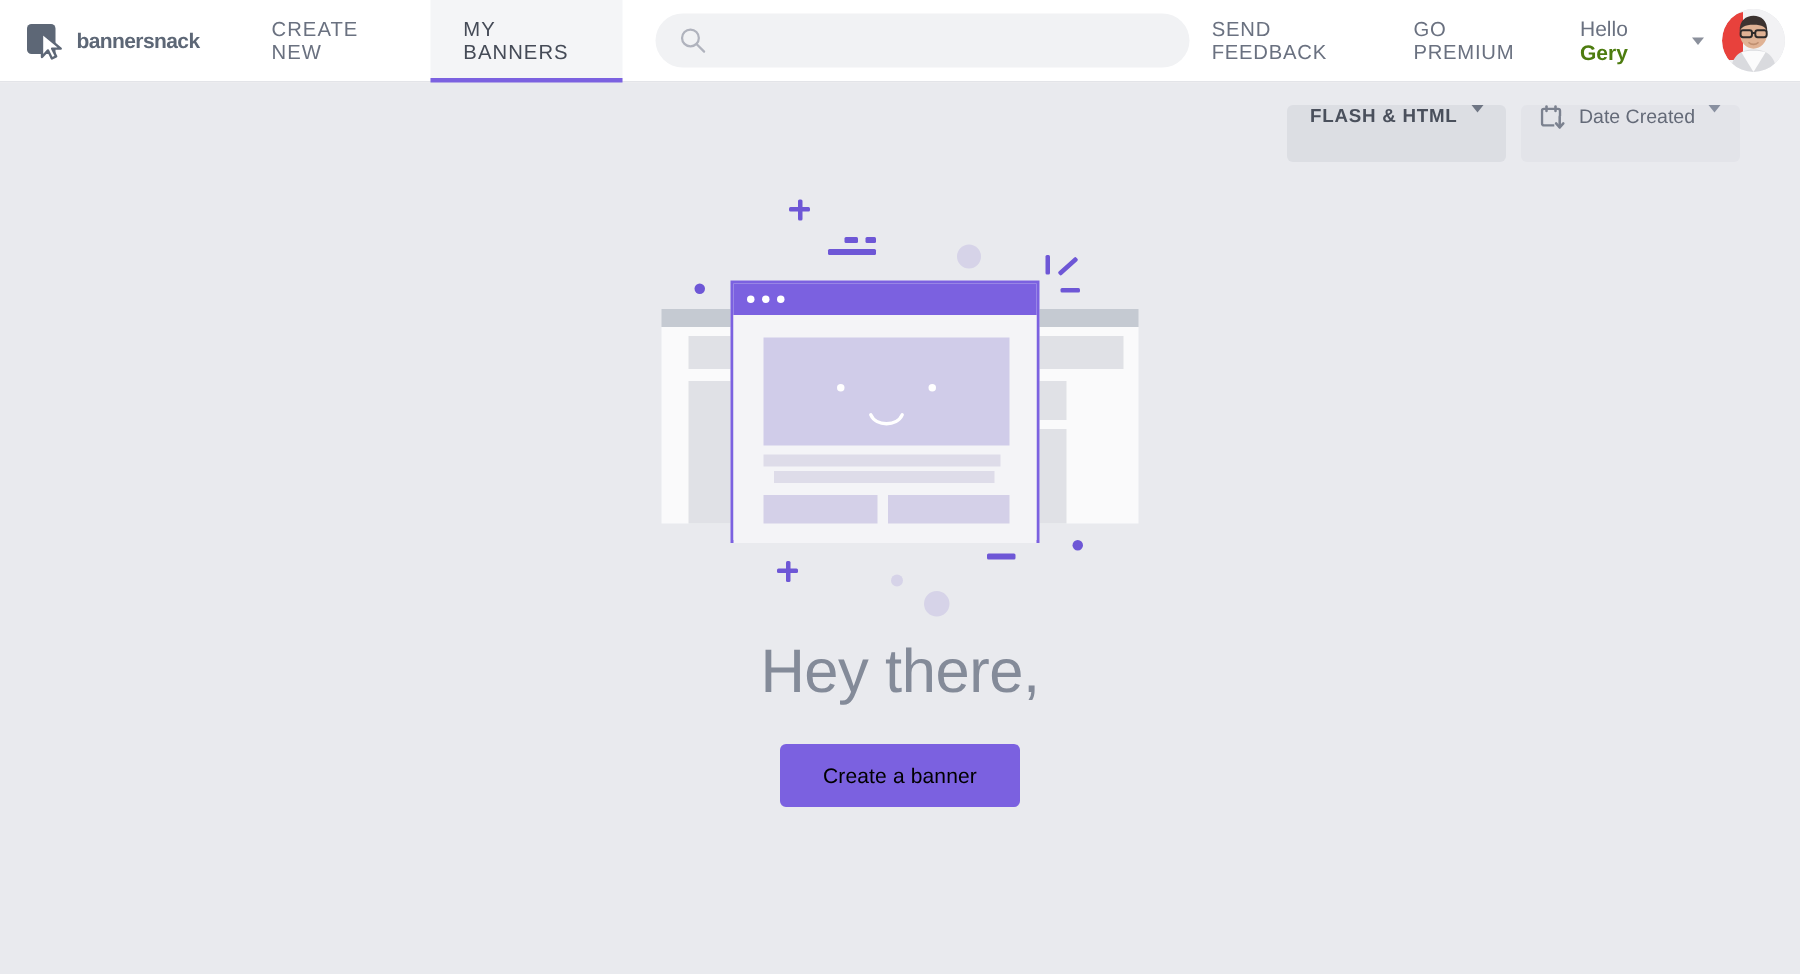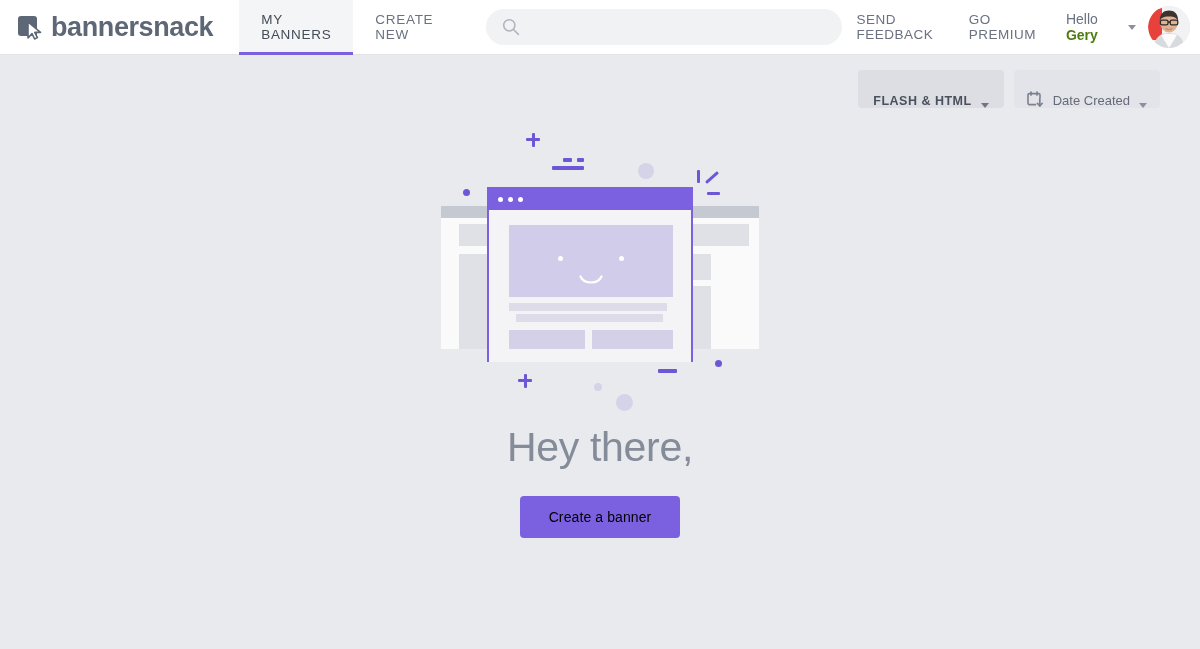--- a/index.html
+++ b/index.html
@@ -50,21 +50,21 @@
     background: #5d6776;
     border-radius: 3px 3px 0 3px;
   }
   .brand-mark .cursor {
     position: absolute;
     left: 8px; top: 6px;
     width: 17px; height: 19px;
   }
 
   .brand-text {
-    font-size: 27px;
+    font-size: 14px;
     font-weight: 700;
     letter-spacing: -0.4px;
     color: #5d6776;
   }
 
   .nav {
     display: flex;
     align-items: stretch;
     margin-left: 26px;
   }
@@ -169,21 +169,21 @@
     display: flex;
     align-items: center;
     justify-content: flex-end;
     padding-right: 40px;
     gap: 10px;
   }
   .filter {
     height: 38px;
     border-radius: 4px;
     display: flex;
-    align-items: flex-end;
+    align-items: flex-start;
     gap: 9px;
     padding: 0 13px;
     cursor: pointer;
     font-size: 12.5px;
     user-select: none;
   }
   .filter.strong {
     background: #dcdee3;
     color: #4a505c;
     font-weight: 700;
@@ -297,25 +297,25 @@
     <div class="brand-mark">
       <div class="sq"></div>
       <svg class="cursor" viewBox="0 0 17 19">
         <path d="M2,1 L2,17 L6,12.6 L8.6,18 L11.4,16.6 L8.8,11.4 L14.5,11.4 Z" fill="#ffffff" stroke="#5d6776" stroke-width="1.6" stroke-linejoin="round"></path>
       </svg>
     </div>
     <span class="brand-text">bannersnack</span>
   </div>
 
   <div class="nav">
+    <div class="nav-item">
+      <span>CREATE NEW</span>
+    </div>
     <div class="nav-item active">
       <span>MY BANNERS</span>
-    </div>
-    <div class="nav-item">
-      <span>CREATE NEW</span>
     </div>
   </div>
 
   <div class="search-wrap">
     <div class="search-box">
       <svg width="18" height="18" viewBox="0 0 18 18">
         <circle cx="7.3" cy="7.3" r="5.6" fill="none" stroke="#b0b3bd" stroke-width="1.5"></circle>
         <line x1="11.5" y1="11.5" x2="16.4" y2="16.4" stroke="#b0b3bd" stroke-width="1.5" stroke-linecap="round"></line>
       </svg>
     </div>

